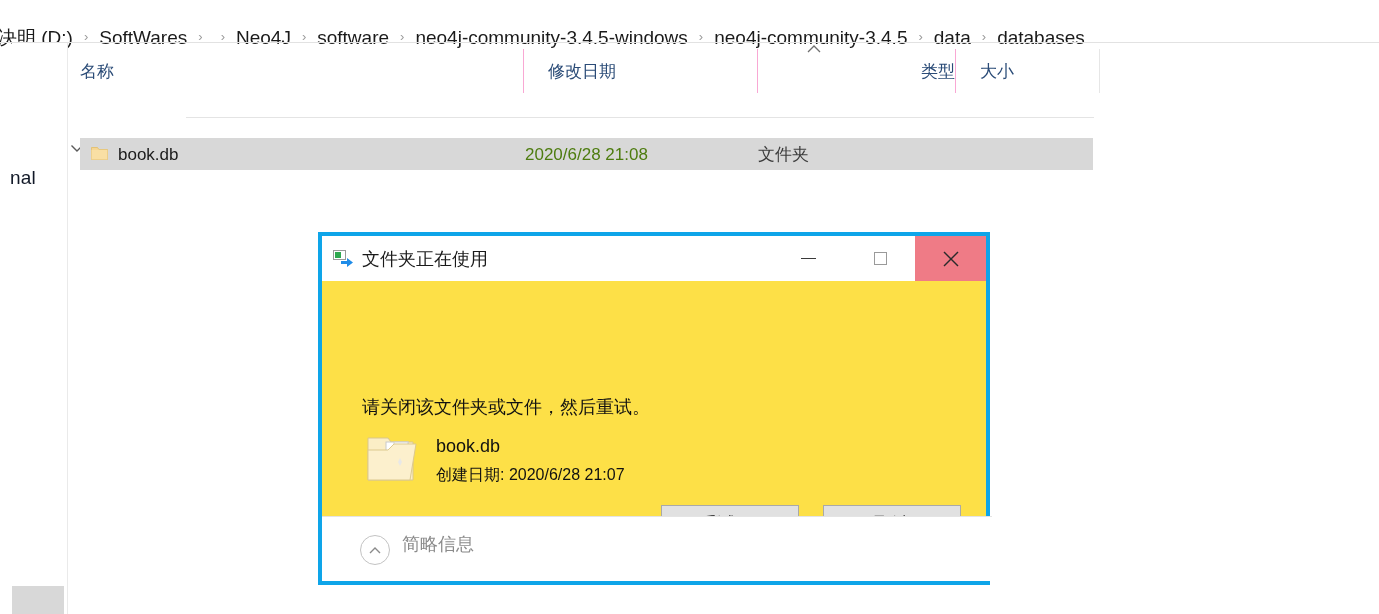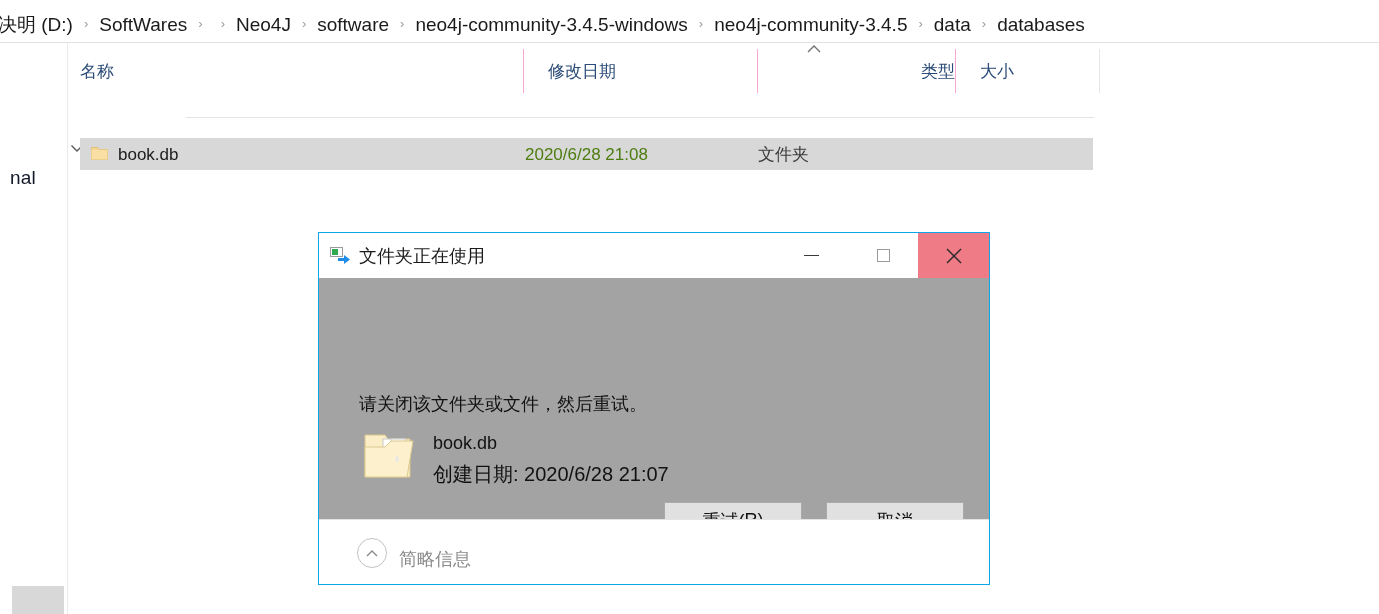--- a/index.html
+++ b/index.html
@@ -19,21 +19,21 @@
   
   #explorer {
     position: absolute;
     inset: 0;
     background: #ffffff;
   }
 
   
   .addressbar {
     position: absolute;
-    left: 0; top: 3px;
+    left: 0; top: 16px;
     width: 1166px;
     height: 42px;
     background: #ffffff;
     display: flex;
     align-items: center;
     white-space: nowrap;
     overflow: hidden;
   }
   .crumb {
     font-size: 19px;
@@ -175,22 +175,22 @@
     left: 11px; top: 8px;
     width: 17px; height: 15px;
   }
 
   
   #dialog {
     position: absolute;
     left: 318px; top: 232px;
     width: 672px;
     height: 353px;
-    background: #a3a3a3;
-    border: 1px solid #0ea5e9;
+    background: #fde047;
+    border: 4px solid #0ea5e9;
     box-sizing: border-box;
     box-shadow: 0 0 0 0 rgba(0,0,0,0);
   }
   .dlg-titlebar {
     position: relative;
     height: 45px;
     display: flex;
     align-items: center;
     background: #ffffff;
   }
@@ -260,21 +260,21 @@
   .fileinfo-name {
     position: absolute;
     left: 72px; top: 8px;
     font-size: 18px;
     color: #111111;
     line-height: 1;
   }
   .fileinfo-date {
     position: absolute;
     left: 72px; top: 38px;
-    font-size: 20px;
+    font-size: 16px;
     color: #111111;
     line-height: 1;
     white-space: nowrap;
   }
 
   .dlg-buttons {
     position: absolute;
     right: 25px; top: 224px;
     display: flex;
     gap: 24px;
@@ -301,21 +301,21 @@
     left: 0; bottom: 0;
     width: 670px;
     height: 64px;
     border-top: 1px solid #e4e4e4;
     background: #ffffff;
   }
   .footer-toggle {
     position: absolute;
     left: 38px; top: 18px;
     display: flex;
-    align-items: flex-end;
+    align-items: flex-start;
     cursor: default;
   }
   .footer-circle {
     width: 28px; height: 28px;
     border: 1px solid #c3c3c3;
     border-radius: 50%;
     display: flex;
     align-items: center;
     justify-content: center;
     margin-right: 12px;

